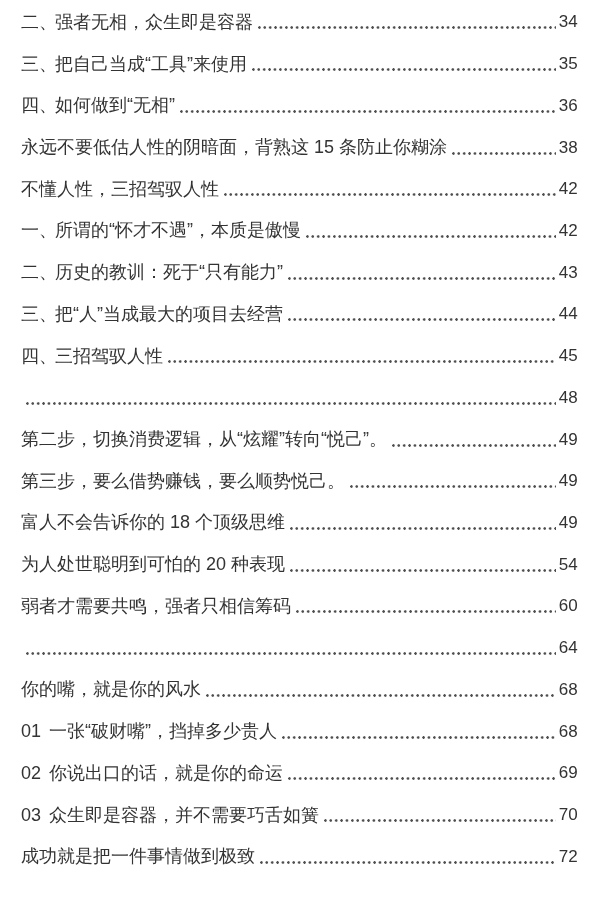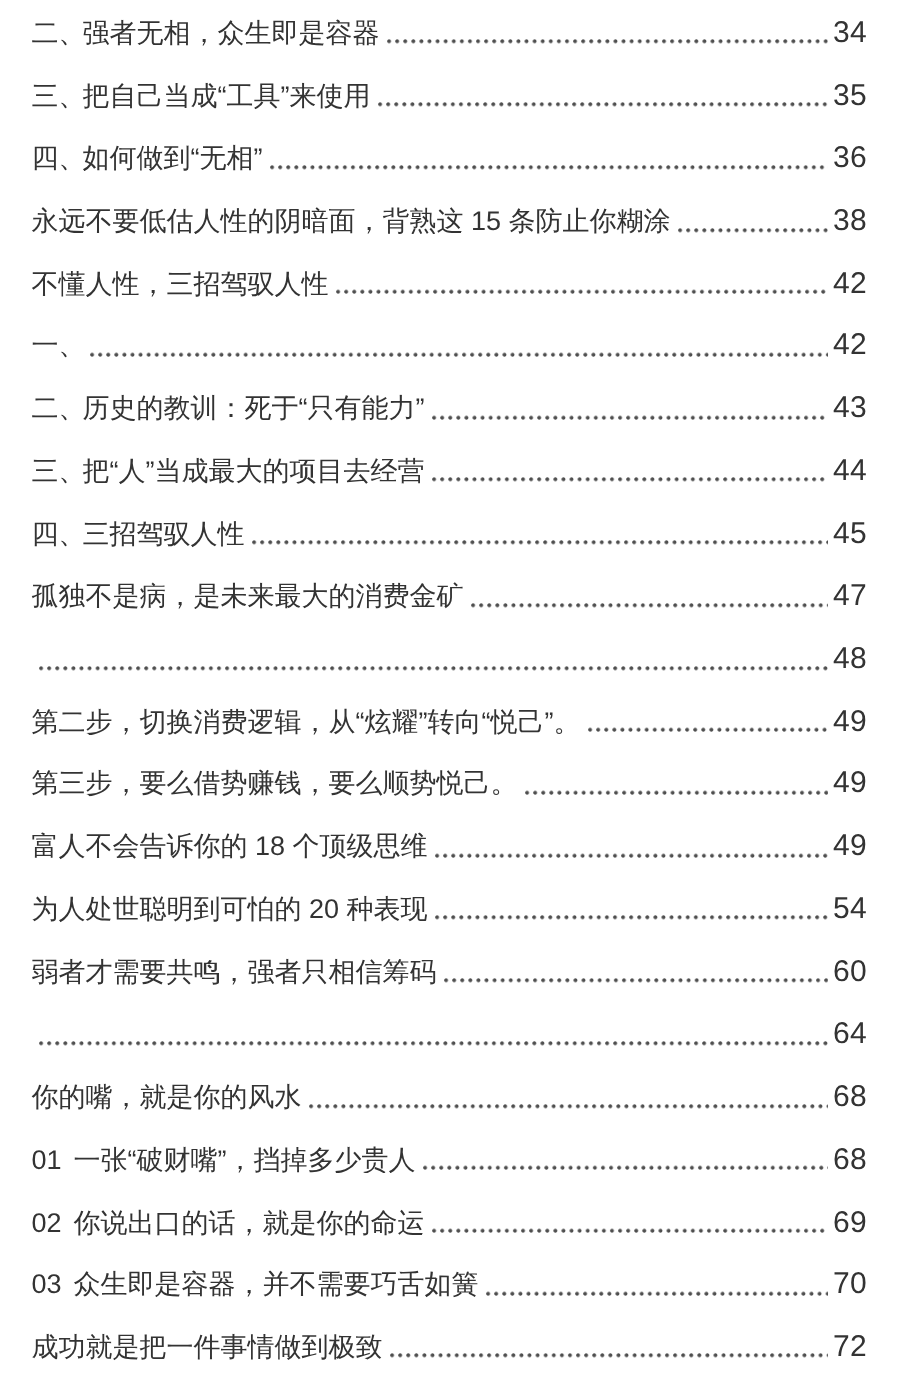--- a/index.html
+++ b/index.html
@@ -50,21 +50,21 @@
     min-width: 8px;
     height: 3px;
     margin: 0 3px 0 5px;
     transform: translateY(6px);
     background-image: radial-gradient(circle at 1.4px 1.5px, #4f4f4f 1.05px, transparent 1.5px);
     background-size: 5.4px 3px;
     background-repeat: repeat-x;
   }
   .pagenum {
     flex: 0 0 auto;
-    font-size: 20px;
+    font-size: 17px;
     letter-spacing: 0.2px;
   }
 </style>
 </head>
 <body>
 
 <div class="page">
   <div class="toc" id="toc">
   <div class="row">
     <span class="prefix cn">二、</span>
@@ -96,20 +96,21 @@
 
   <div class="row">
 
     <span class="title">不懂人性，三招驾驭人性</span>
     <span class="leader"></span>
     <span class="pagenum">42</span>
   </div>
 
   <div class="row">
     <span class="prefix cn">一、</span>
+    <span class="title">所谓的“怀才不遇”，本质是傲慢</span>
     <span class="leader"></span>
     <span class="pagenum">42</span>
   </div>
 
   <div class="row">
     <span class="prefix cn">二、</span>
     <span class="title">历史的教训：死于“只有能力”</span>
     <span class="leader"></span>
     <span class="pagenum">43</span>
   </div>
@@ -121,26 +122,20 @@
     <span class="pagenum">44</span>
   </div>
 
   <div class="row">
     <span class="prefix cn">四、</span>
     <span class="title">三招驾驭人性</span>
     <span class="leader"></span>
     <span class="pagenum">45</span>
   </div>
 
-  <div class="row">
-
-    <span class="title">孤独不是病，是未来最大的消费金矿</span>
-    <span class="leader"></span>
-    <span class="pagenum">47</span>
-  </div>
 
   <div class="row">
 
     <span class="leader"></span>
     <span class="pagenum">48</span>
   </div>
 
   <div class="row">
 
     <span class="title">第二步，切换消费逻辑，从“炫耀”转向“悦己”。</span>

